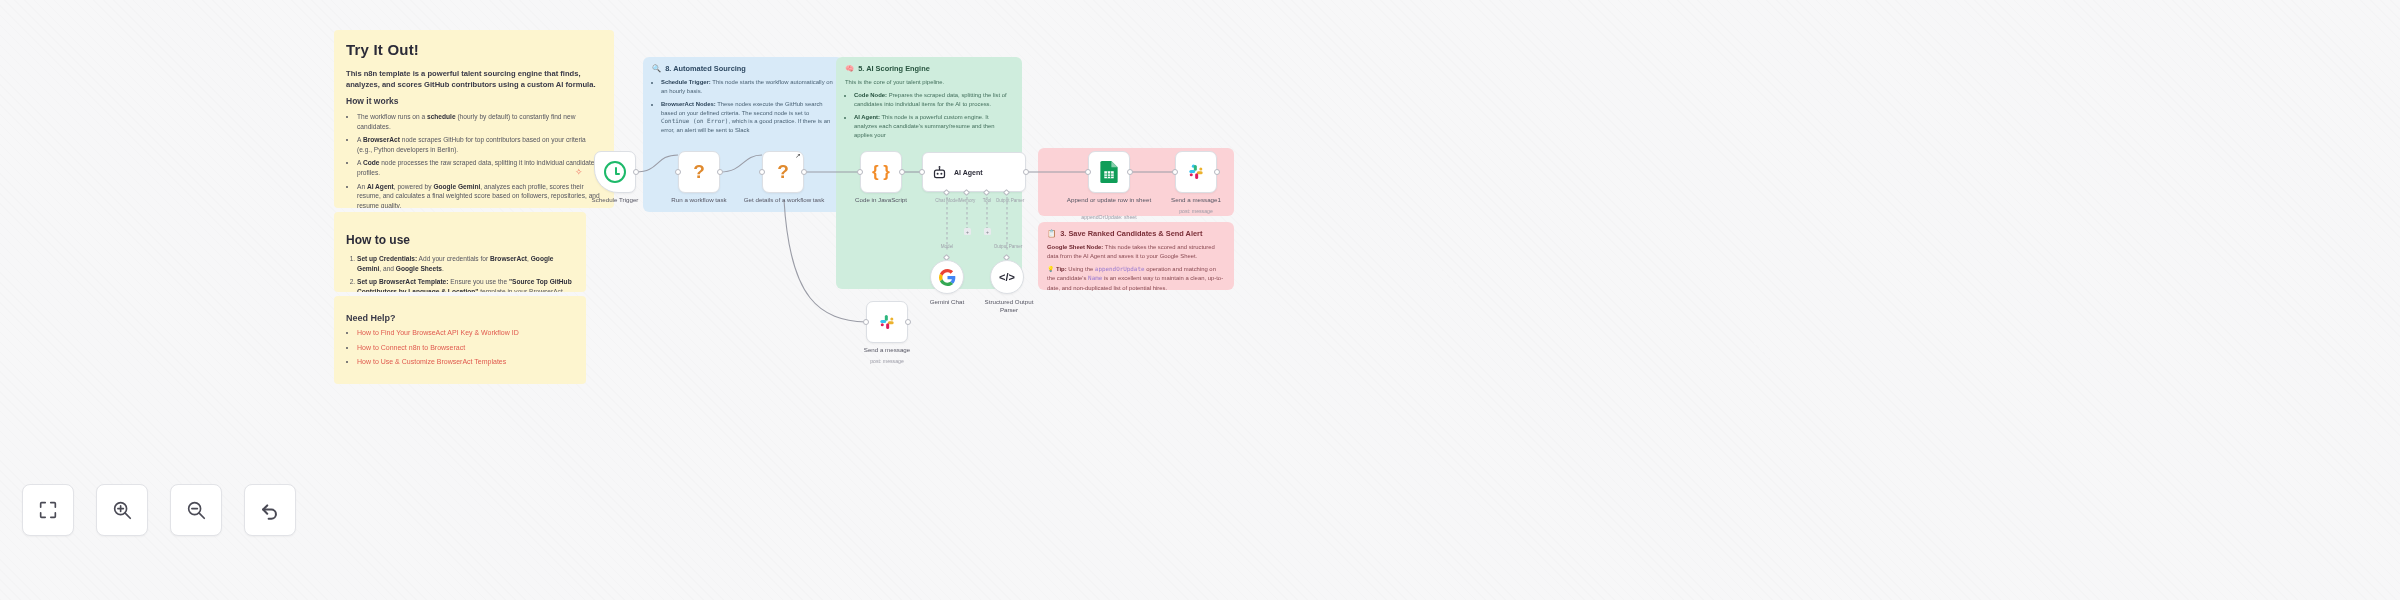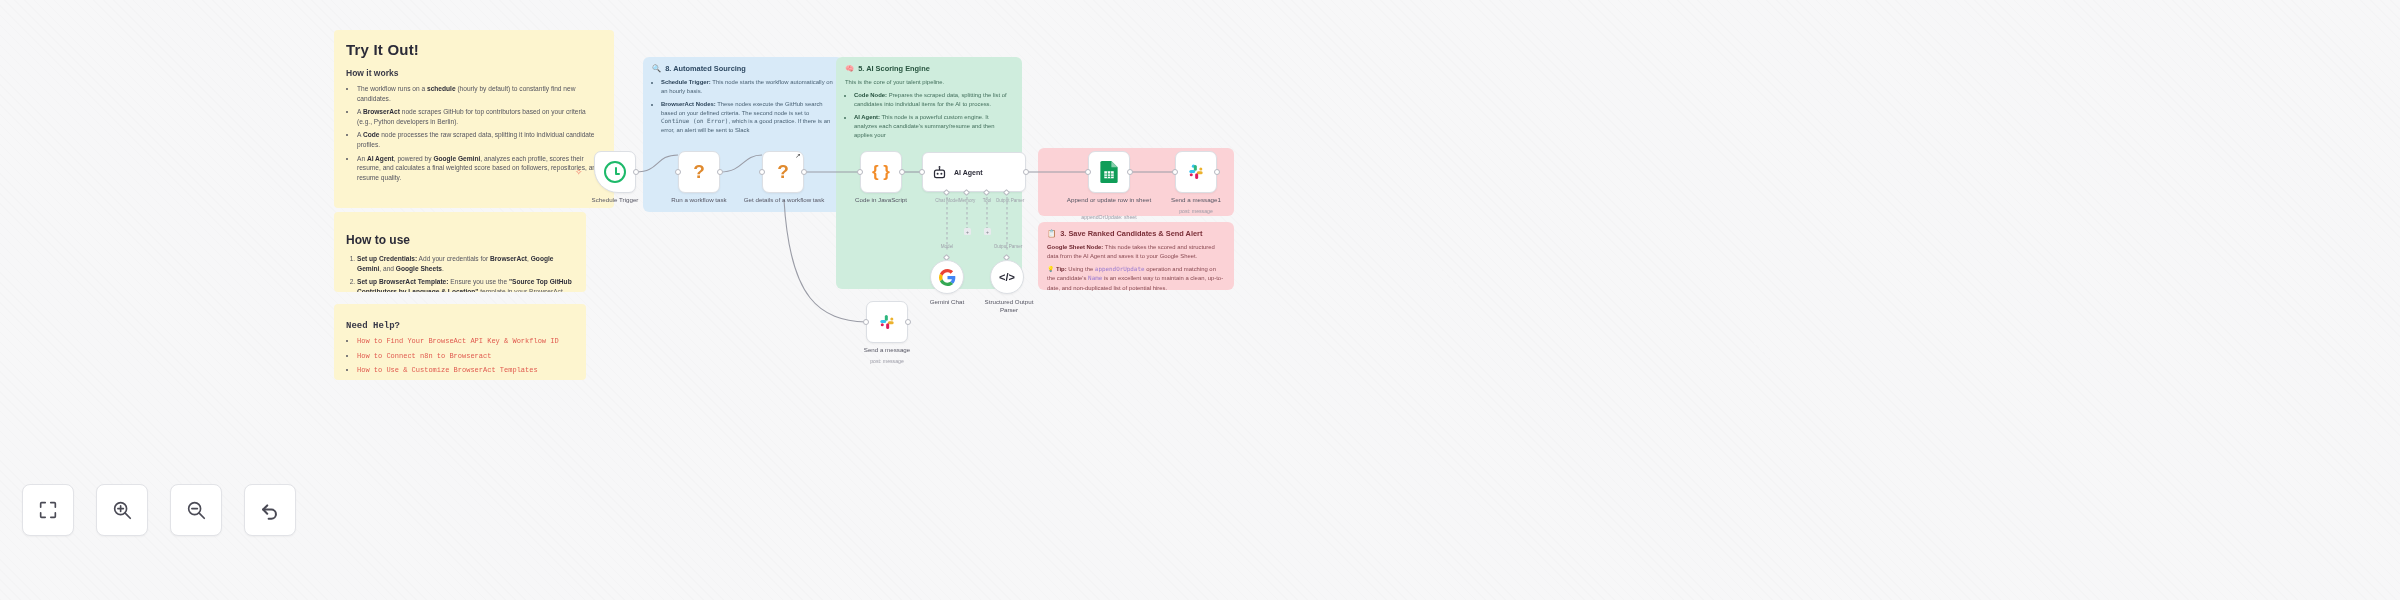--- a/index.html
+++ b/index.html
@@ -27,21 +27,21 @@
   .sticky h3 { font-size: 8.5px; color: #3a3a48; font-weight: 700; margin: 6px 0 4px; }
   .sticky p.lead { font-size: 7.6px; color: #3a3a48; font-weight: 700; line-height: 1.45; }
   .sticky ul, .sticky ol { margin: 0 0 0 11px; }
   .sticky li { font-size: 6.6px; color: #55555f; line-height: 1.5; margin-bottom: 3.5px; }
   .sticky li b { color: #2f2f3a; }
   .sticky a { color: #e05a4f; text-decoration: none; }
   .sticky .links li { font-size: 7px; margin-bottom: 4px; }
 
   #note-intro  { left: 334px; top: 30px;  width: 280px; height: 178px; }
   #note-howto  { left: 334px; top: 212px; width: 252px; height: 80px; }
-  #note-help   { left: 334px; top: 304px; width: 252px; height: 76px; font-family: Liberation Mono, monospace; }
+  #note-help   { left: 334px; top: 296px; width: 252px; height: 88px; }
 
   
   .group { position: absolute; border-radius: 6px; }
   .group .ghead {
     font-size: 7.4px; font-weight: 700; padding: 7px 9px 0;
     display: flex; align-items: center; gap: 4px;
   }
   .group .gbody { padding: 5px 9px 0; }
   .group .gbody p { font-size: 5.9px; line-height: 1.55; margin-bottom: 4px; }
   .group .gbody ul { margin-left: 9px; }
@@ -118,20 +118,21 @@
   .clock::before { content:""; position:absolute; left:9px; top:4px; width:1.8px; height:7px; background:#1db96a; border-radius:1px;}
   .clock::after { content:""; position:absolute; left:9px; top:10px; width:5px; height:1.8px; background:#1db96a; border-radius:1px;}
 </style>
 </head>
 <body>
 
 <div class="canvas">
 
   <div class="sticky yellow" id="note-intro">
     <h1>Try It Out!</h1>
+    <p class="lead">This n8n template is a powerful talent sourcing engine that finds, analyzes, and scores GitHub contributors using a custom AI formula.</p>
     <h3>How it works</h3>
     <ul>
       <li>The workflow runs on a <b>schedule</b> (hourly by default) to constantly find new candidates.</li>
       <li>A <b>BrowserAct</b> node scrapes GitHub for top contributors based on your criteria (e.g., Python developers in Berlin).</li>
       <li>A <b>Code</b> node processes the raw scraped data, splitting it into individual candidate profiles.</li>
       <li>An <b>AI Agent</b>, powered by <b>Google Gemini</b>, analyzes each profile, scores their resume, and calculates a final weighted score based on followers, repositories, and resume quality.</li>
 
     </ul>
 
   </div>

